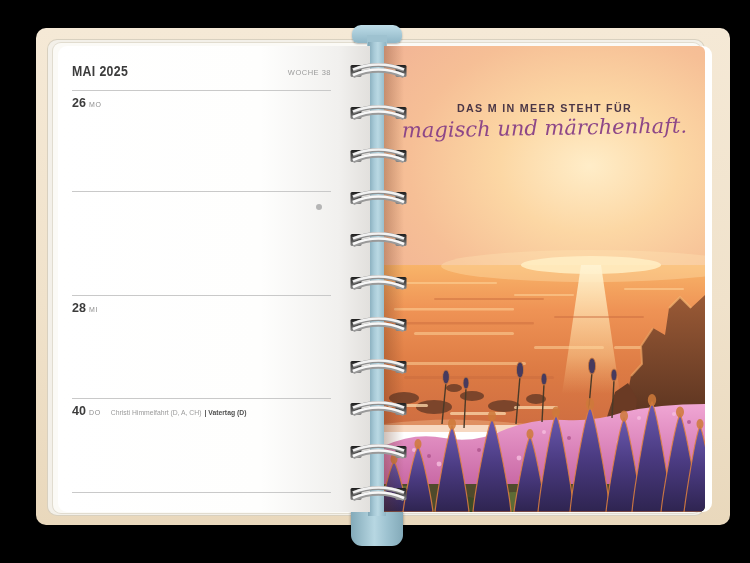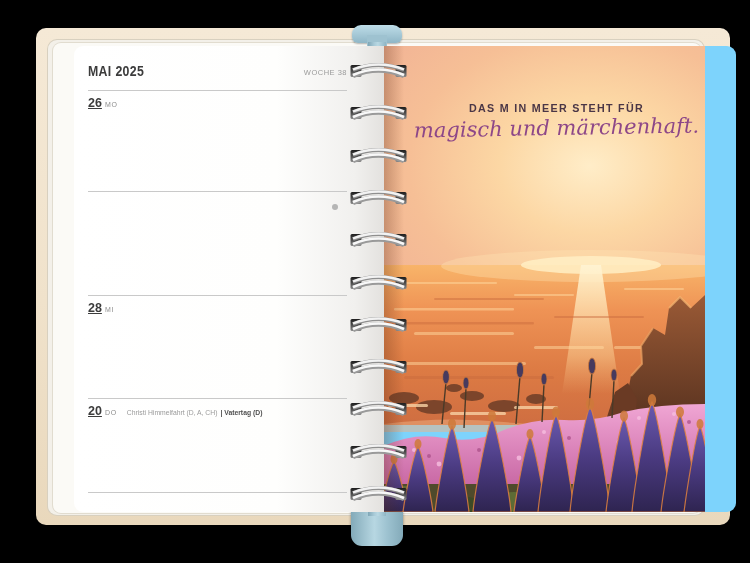--- a/index.html
+++ b/index.html
@@ -26,44 +26,44 @@
   .tab-top{position:absolute;left:294px;top:-21px;width:50px;height:18px;
            background:linear-gradient(180deg,#bedde8,#8fb6c6);
            border-radius:9px 9px 6px 6px;box-shadow:0 1px 2px rgba(0,0,0,.3);}
   .tab-top::after{content:"";position:absolute;left:15px;top:10px;width:20px;height:18px;
            background:#9ec2d0;border-radius:0 0 5px 5px;}
   .tab-bottom{position:absolute;left:293px;top:460px;width:52px;height:40px;
            background:linear-gradient(90deg,#83aab9 0%,#b7d7e2 45%,#9dc2d0 70%,#83aab9 100%);
            border-radius:6px 6px 11px 11px;box-shadow:0 2px 3px rgba(0,0,0,.45);}
 
   
-  .page-left{position:absolute;left:16px;top:0;width:312px;height:466px;
+  .page-left{position:absolute;left:0;top:0;width:312px;height:466px;
              background:linear-gradient(90deg,#ffffff 0%,#fefefd 65%,#f1f0ee 90%,#e2e0dd 100%);
              border-radius:9px 0 0 9px;}
   .lp-inner{position:absolute;left:14px;right:39px;top:0;bottom:0;}
   .month-title{position:absolute;left:0;top:17px;font-size:14px;font-weight:bold;
                color:#3c3c3c;letter-spacing:.4px;transform:scaleX(.88);transform-origin:left center;
                white-space:nowrap;}
   .week-label{position:absolute;right:0;top:22px;font-size:7.5px;color:#9b9b9b;
               letter-spacing:.5px;}
   .day-row{position:absolute;left:0;right:0;border-top:1px solid #c9c9c9;padding-top:5px;}
   .row-0{top:44px;height:96px;} .row-1{top:145px;height:99px;}
   .row-2{top:249px;height:98px;} .row-3{top:352px;height:89px;}
   .bottom-line{position:absolute;left:0;right:0;top:446px;border-top:1px solid #c9c9c9;height:0;}
   .day-line{display:flex;align-items:baseline;}
-  .day-num{font-size:12.5px;font-weight:bold;color:#3c3c3c;text-decoration:underline;}
+  .day-num{font-size:12.5px;font-weight:bold;color:#3c3c3c;}
   .day-abbr{font-size:7px;color:#8e8e8e;letter-spacing:.7px;margin-left:3px;}
   .day-note{font-size:6.8px;color:#9a9a9a;margin-left:10px;}
   .day-note-bold{font-size:6.8px;color:#4f4f4f;font-weight:bold;margin-left:3px;}
   .moon-dot{position:absolute;right:9px;top:12px;width:6px;height:6px;border-radius:50%;
             background:#b5b5b5;}
 
   
-  .page-right{position:absolute;left:326px;top:0;width:328px;height:466px;background:#7dd3fc;
-              border-radius:0 9px 9px 0;padding-left:24px;}
+  .page-right{position:absolute;left:326px;top:0;width:328px;height:466px;background:#ffffff;
+              border-radius:0 9px 9px 0;}
   .photo{position:absolute;left:0;top:0;right:7px;bottom:0;border-radius:0 6px 6px 0;
          overflow:hidden;}
   .photo svg{display:block;}
   .photo-shadow{position:absolute;left:0;top:0;bottom:0;width:20px;
                 background:linear-gradient(90deg,rgba(95,45,20,.30),rgba(95,45,20,0));}
   .quote{position:absolute;left:0;top:56px;width:100%;text-align:center;}
   .quote-caps{font-size:11.5px;font-weight:bold;letter-spacing:1.4px;color:#4a3646;
               transform:scaleX(.93);}
   .quote-script{font-family:"DejaVu Serif","Liberation Serif",serif;font-style:italic;
                 font-size:21px;color:#8d4788;margin-top:2px;transform:rotate(-1deg);}
@@ -119,21 +119,21 @@
           <span class="day-num">28</span>
           <span class="day-abbr">MI</span>
           <span class="day-note"></span>
           <span class="day-note-bold"></span>
         </div>
 
       </div>
 
       <div class="day-row row-3">
         <div class="day-line">
-          <span class="day-num">20</span>
+          <span class="day-num">40</span>
           <span class="day-abbr">DO</span>
           <span class="day-note">Christi Himmelfahrt (D, A, CH)</span>
           <span class="day-note-bold">| Vatertag (D)</span>
         </div>
 
       </div>
 
       <div class="bottom-line"></div>
     </div>
   </div>

